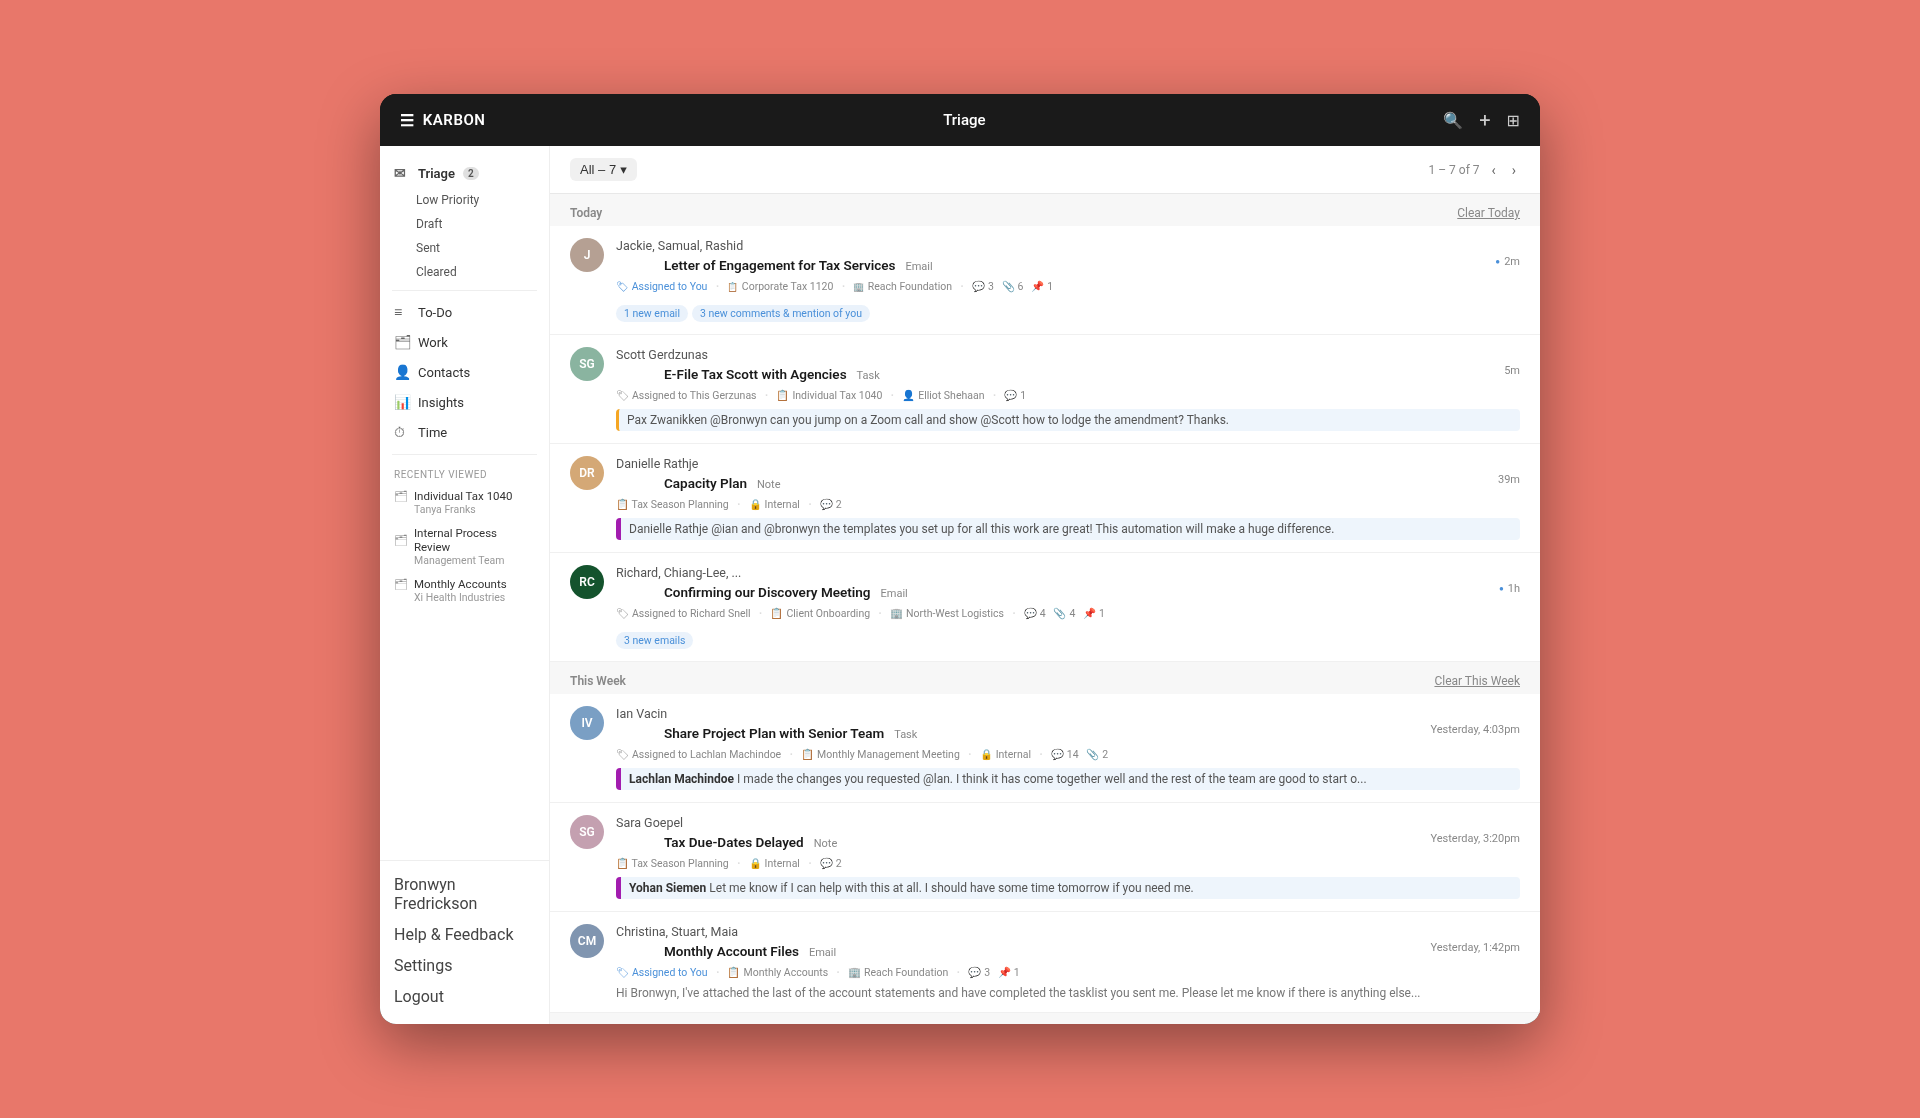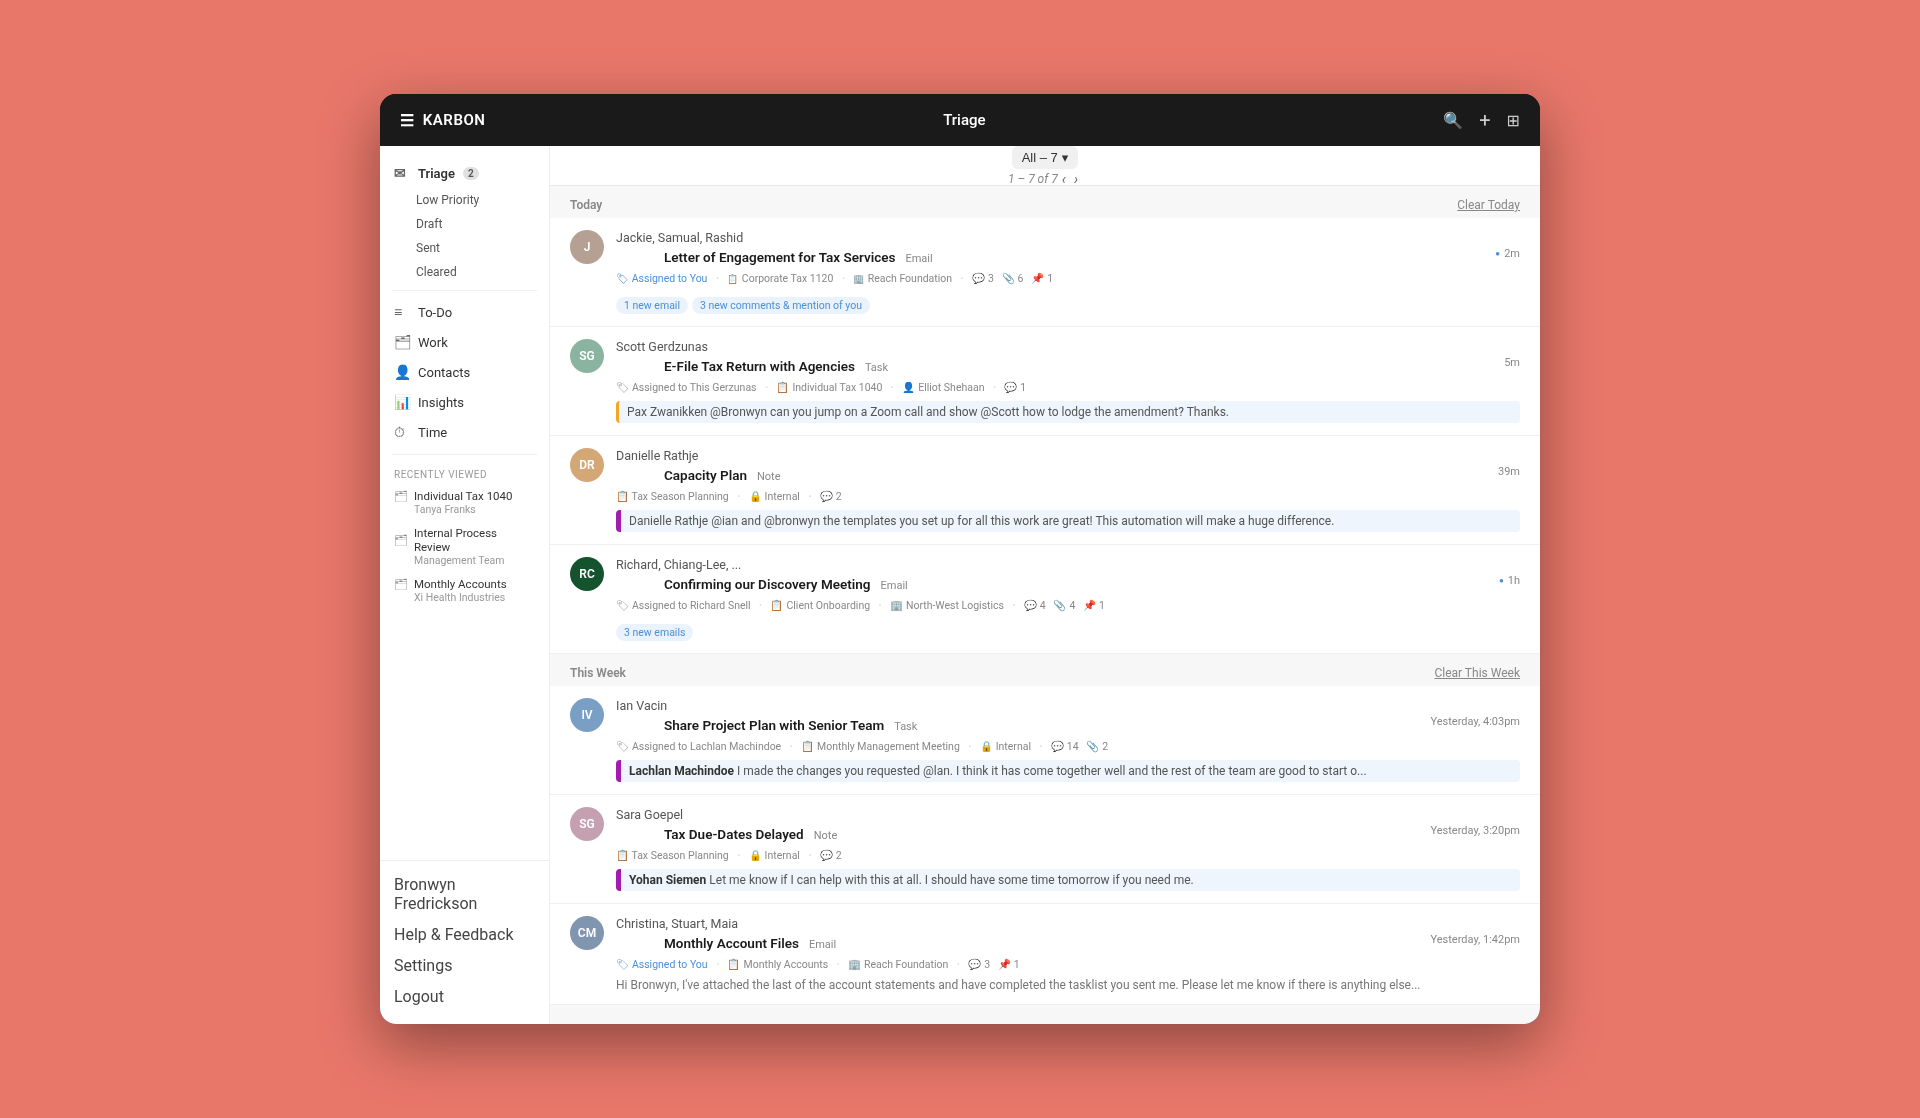--- a/index.html
+++ b/index.html
@@ -147,45 +147,44 @@
       flex: 1;
       background: #f7f7f7;
       display: flex;
       flex-direction: column;
       overflow: hidden;
     }
     .content-header {
       background: #fff;
       border-bottom: 1px solid #e8e8e8;
       padding: 0 20px;
-      height: 40px;
+      height: 48px;
       display: flex;
       align-items: center;
       justify-content: space-between;
       flex-shrink: 0;
-      flex-direction: column;
     }
     .filter-btn {
       display: flex;
       align-items: center;
       gap: 4px;
       background: #f0f0f0;
       border: none;
       border-radius: 6px;
       padding: 4px 10px;
       font-size: 13px;
       color: #333;
       cursor: pointer;
     }
     .pagination-info {
       font-size: 12px;
       color: #888;
       display: flex;
       align-items: center;
-      font-style: italic;
+      gap: 8px;
     }
     .pagination-arrow {
       cursor: pointer;
       color: #666;
       font-size: 14px;
       padding: 2px 4px;
     }
     .content-list {
       flex: 1;
       overflow-y: auto;
@@ -474,21 +473,21 @@
             </div>
           </div>
         </div>
 
         <div class="email-item">
           <div class="avatar" style="background:#8ab4a0;">SG</div>
           <div class="email-body">
             <div class="email-sender">Scott Gerdzunas</div>
             <div class="email-row1">
               <div>
-                <span class="email-subject">E-File Tax Return with Agencies</span>
+                <span class="email-subject">E-File Tax Scott with Agencies</span>
                 <span class="email-type-badge">Task</span>
               </div>
               <div class="email-time">
                 <span>5m</span>
               </div>
             </div>
             <div class="email-meta">
               <span class="meta-tag">🏷 Assigned to This Gerzunas</span>
               <span class="meta-separator">·</span>
               <span class="meta-tag">📋 Individual Tax 1040</span>

